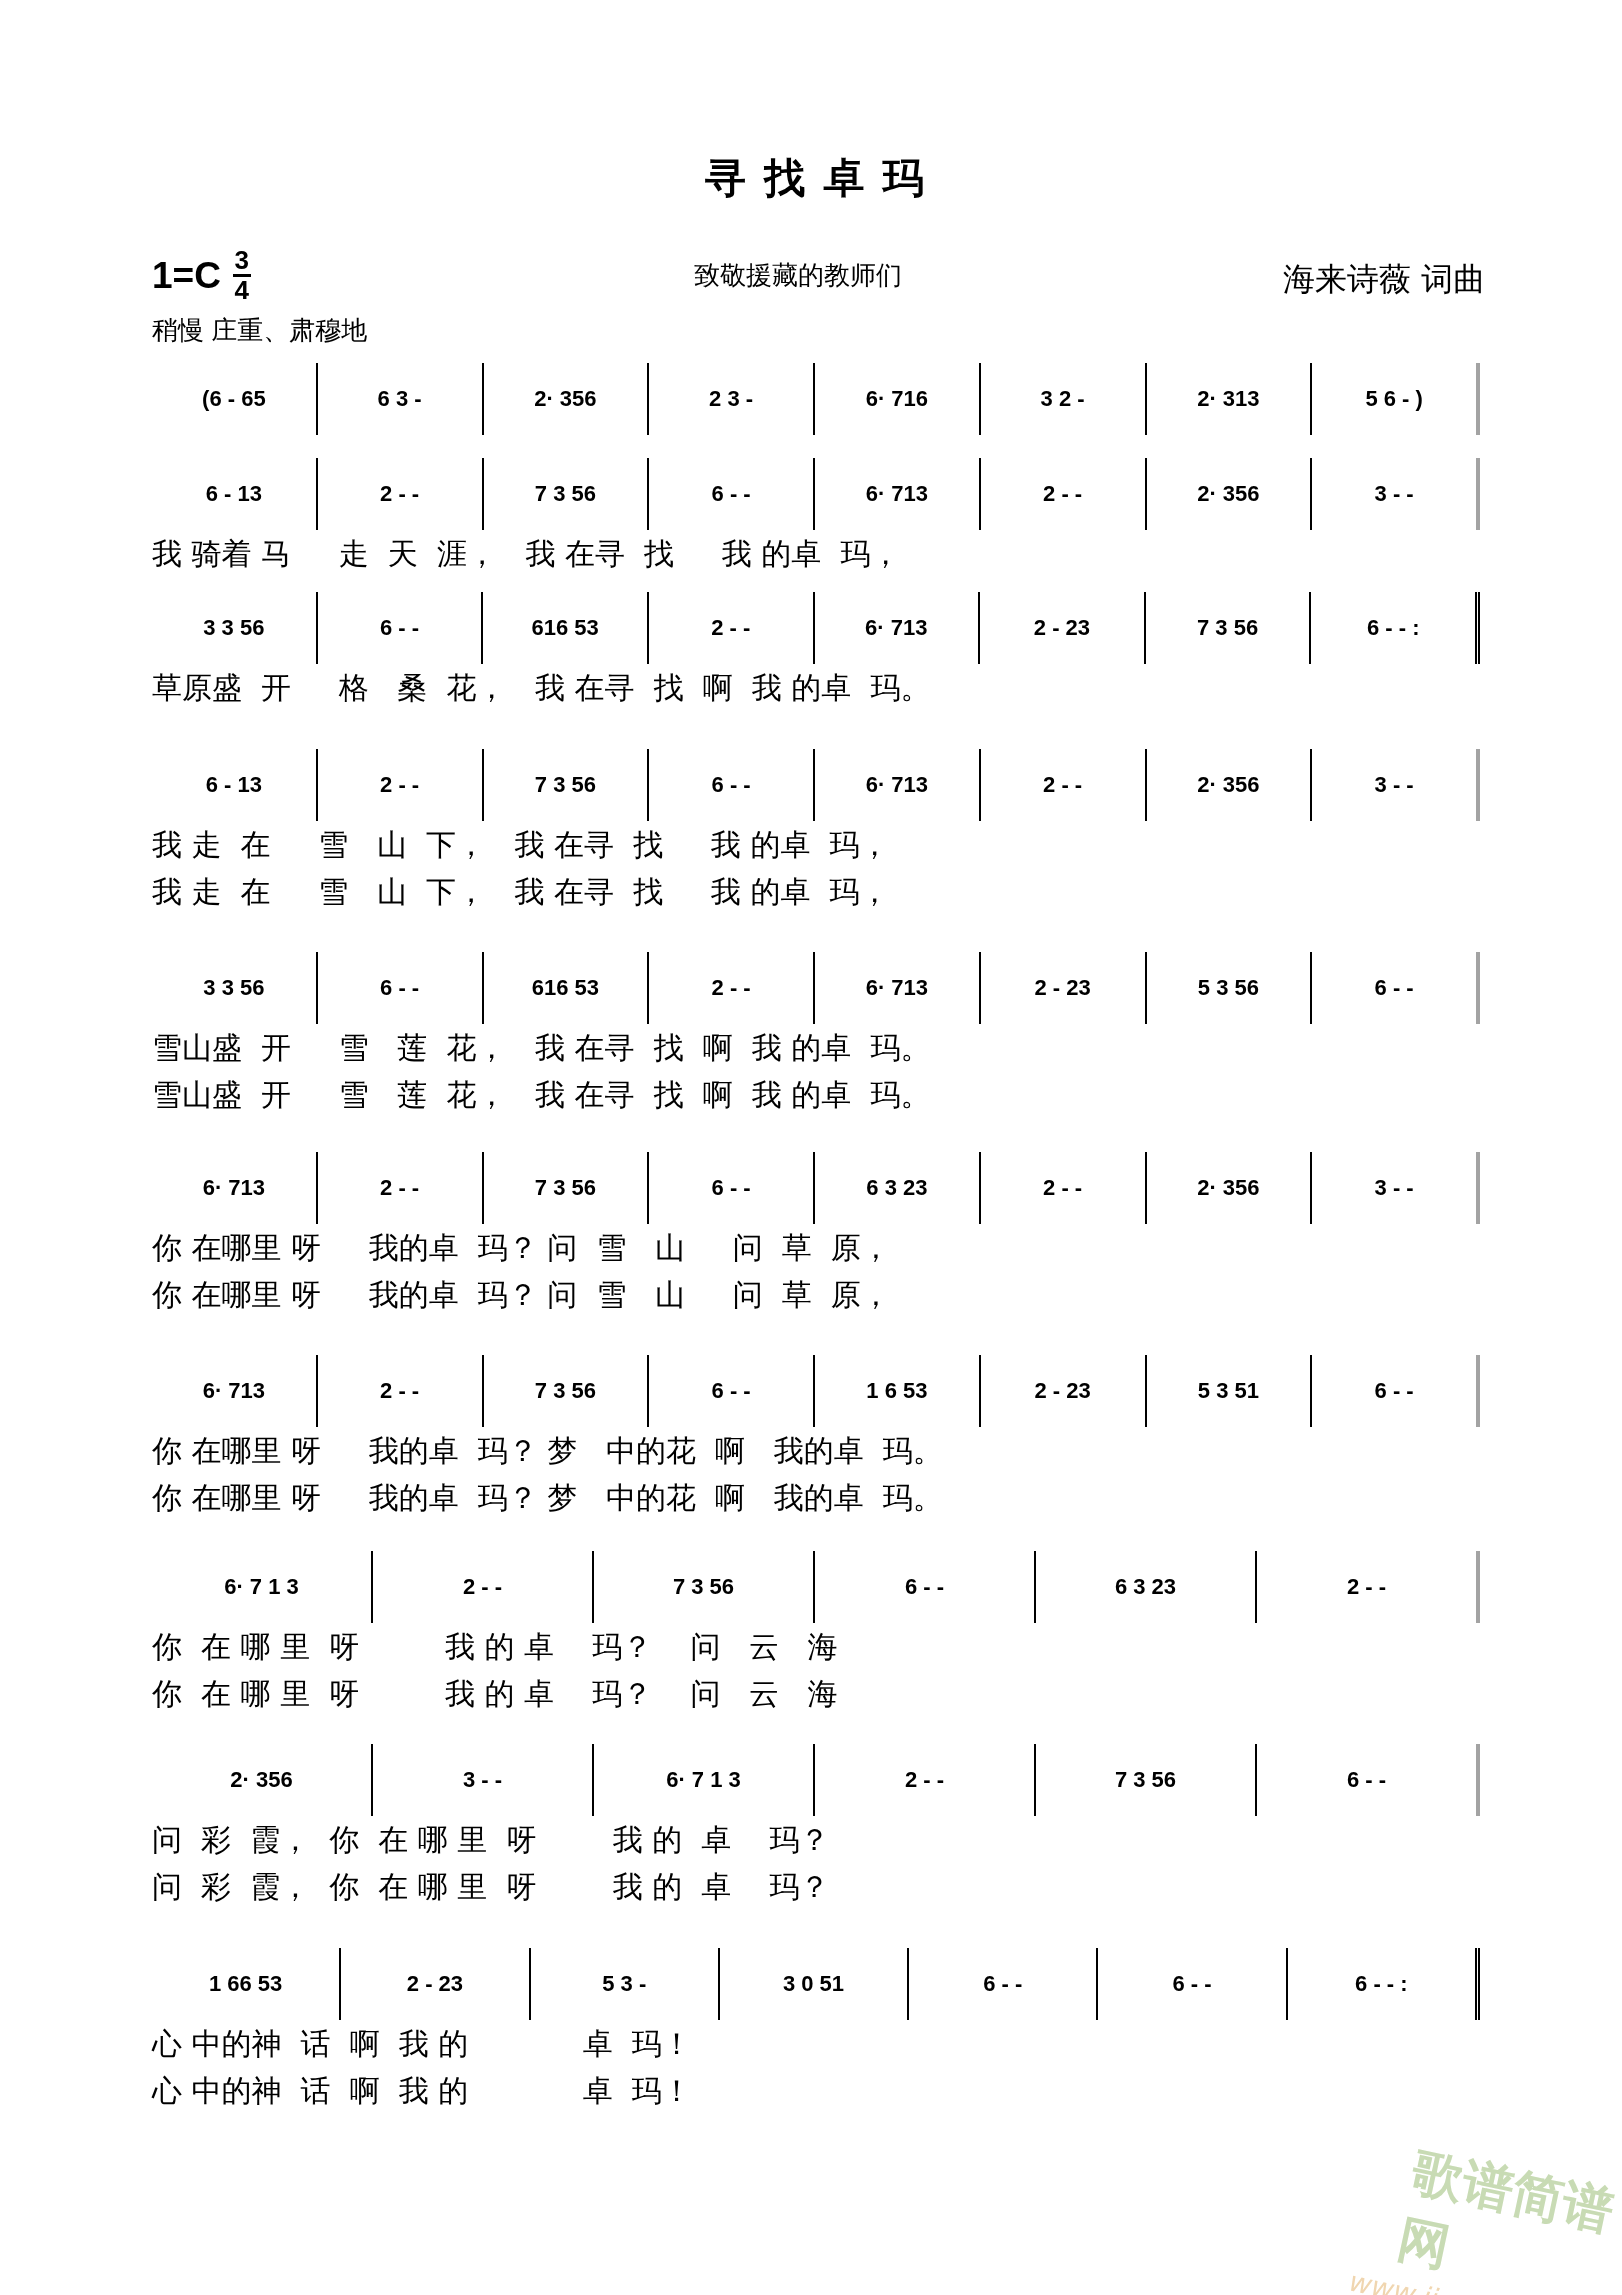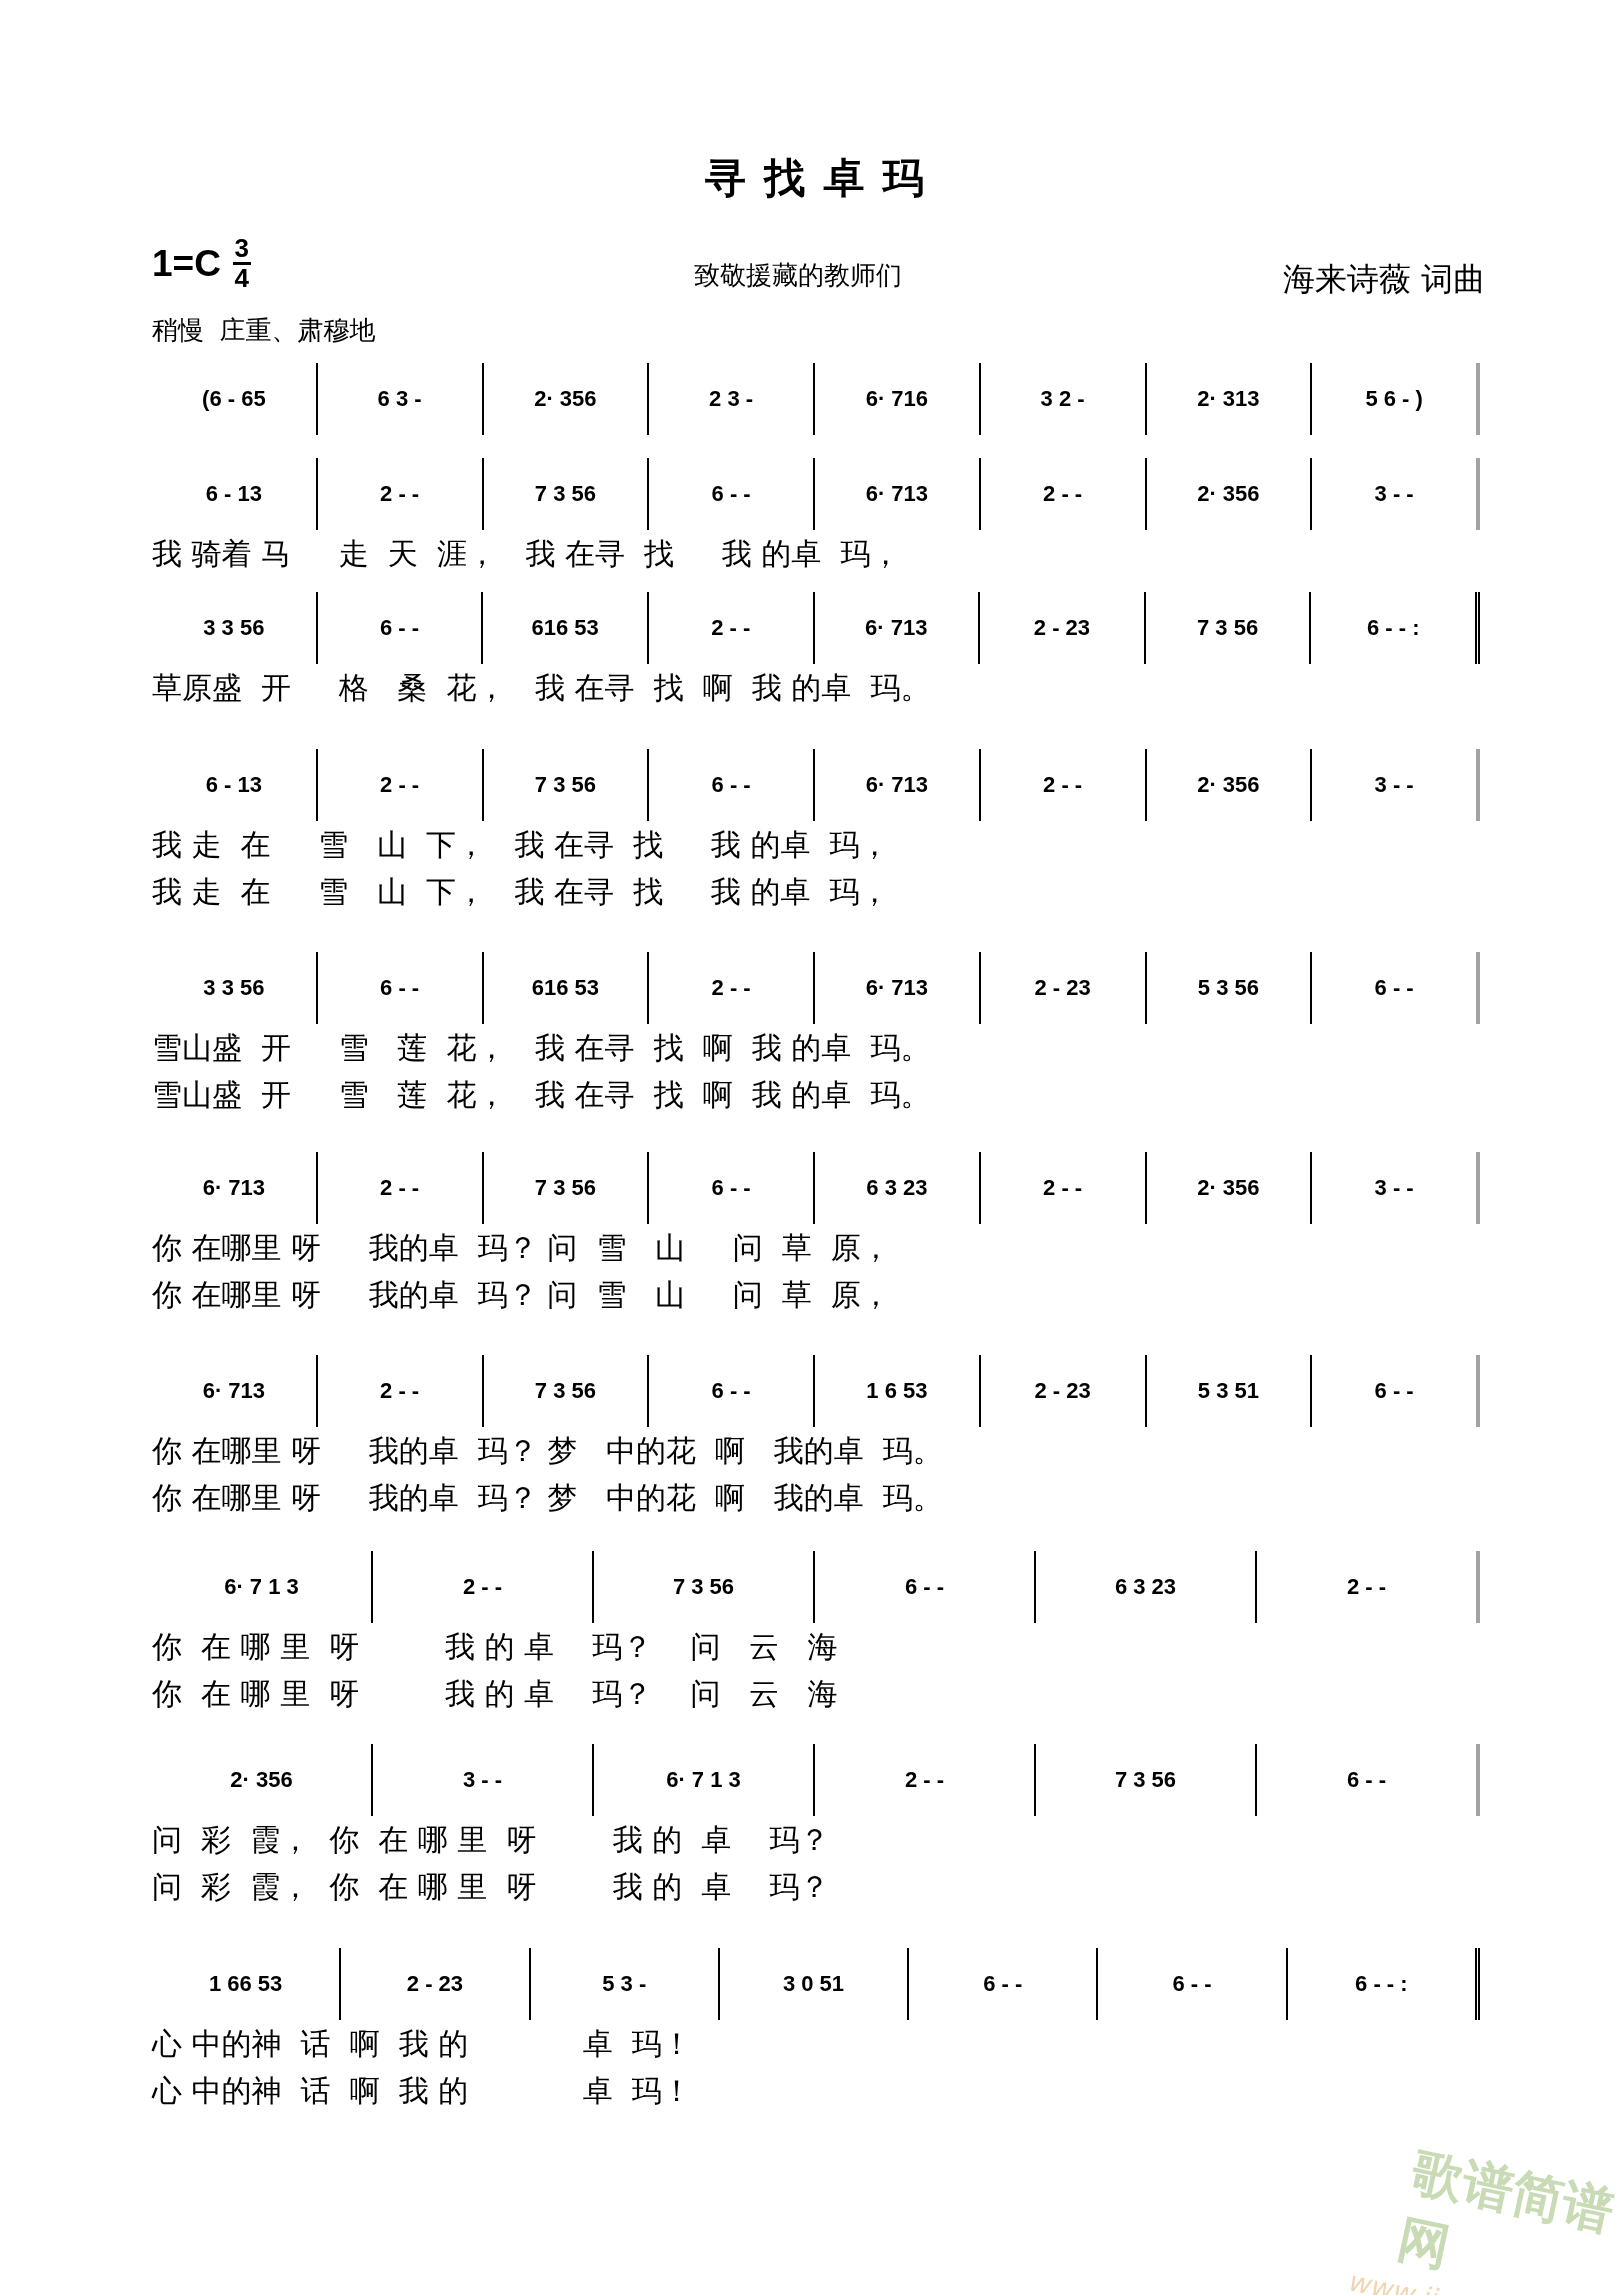--- a/index.html
+++ b/index.html
@@ -1,23 +1,23 @@
 <!DOCTYPE html>
 <html style="font-size:10.5px"><head>
 <meta charset="utf-8">
 <style>
   html,body{margin:0;padding:0;background:#fff;}
   body{width:1623px;height:2295px;position:relative;overflow:hidden;font-family:"Liberation Sans","DejaVu Sans",sans-serif;color:#000;}
   .title{position:absolute;top:151px;left:0;width:1623px;text-align:center;font-family:"DejaVu Serif",serif;font-size:41px;font-weight:bold;letter-spacing:18.3px;margin-left:12px;}
-  .key{position:absolute;top:236px;left:152px;font-size:37px;font-weight:bold;display:flex;align-items:center;}
+  .key{position:absolute;top:248px;left:152px;font-size:37px;font-weight:bold;display:flex;align-items:center;}
   .frac{display:inline-flex;flex-direction:column;align-items:center;margin-left:11.8px;font-size:26px;line-height:25px;}
   .frac .bar{width:18.3px;height:2.6px;background:#000;margin:1.3px 0;}
   .dedic{position:absolute;top:258px;left:694px;font-size:26px;font-family:"DejaVu Sans",sans-serif;}
   .author{position:absolute;top:258px;left:1283px;font-size:32px;font-family:"DejaVu Sans",sans-serif;}
-  .tempo{position:absolute;top:313px;left:152px;font-size:26px;font-family:Liberation Mono, monospace;}
+  .tempo{position:absolute;top:313px;left:152px;font-size:26px;font-family:Liberation Sans, sans-serif;}
   .line{position:absolute;left:152px;width:1328px;}
   .notes{height:72px;display:flex;align-items:flex-start;font-size:22px;font-weight:bold;font-family:"Liberation Sans",sans-serif;white-space:pre;}
   .measure{flex:1;display:flex;align-items:center;justify-content:space-around;height:100%;border-right:2px solid #000;padding:0 6.5px;}
   .measure:last-child{border-right:4px solid #a3a3a3;}
   .measure.endbar{border-right:5.9px double #000;}
   .lyric{font-family:"DejaVu Sans",sans-serif;font-size:30px;letter-spacing:0;height:47px;line-height:47px;white-space:pre;}
   .watermark{position:absolute;left:1400px;top:2159px;transform:rotate(12deg);}
   .wm1{font-size:51px;font-weight:bold;color:#c8dbb4;font-family:"DejaVu Sans",sans-serif;}
   .wm2{font-size:27.5px;color:#f0d6b0;font-style:italic;font-family:"DejaVu Sans",sans-serif;margin-left:-39px;}
 </style>

